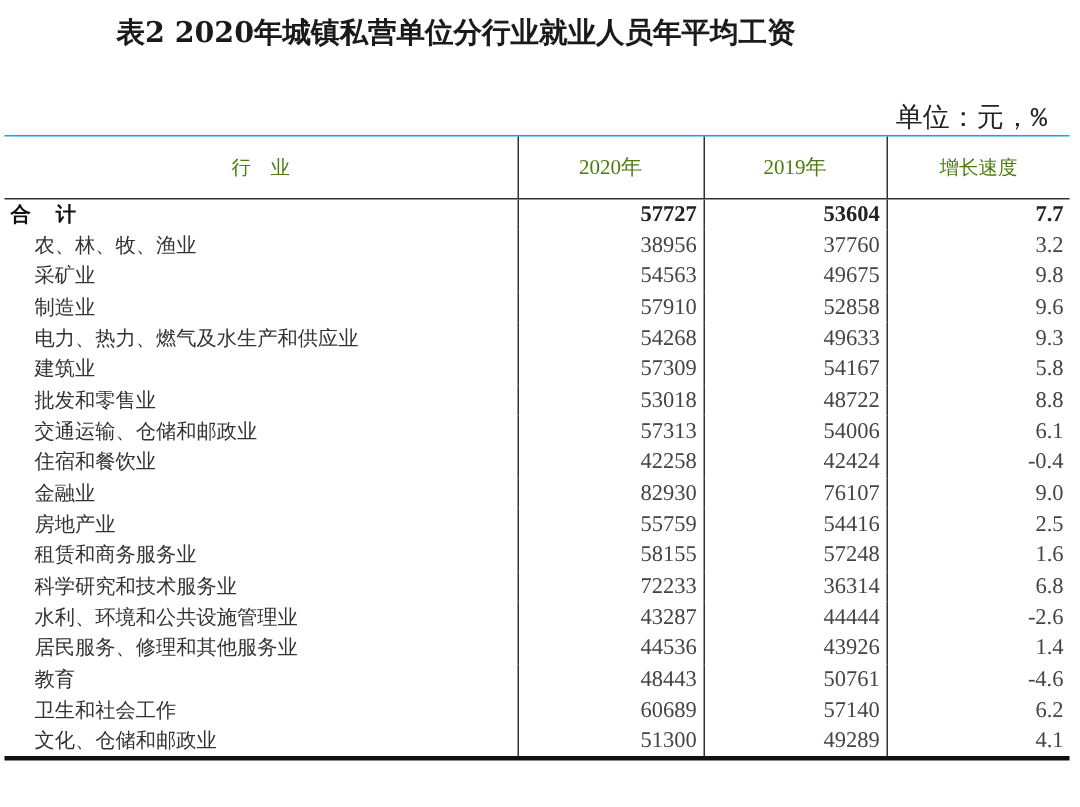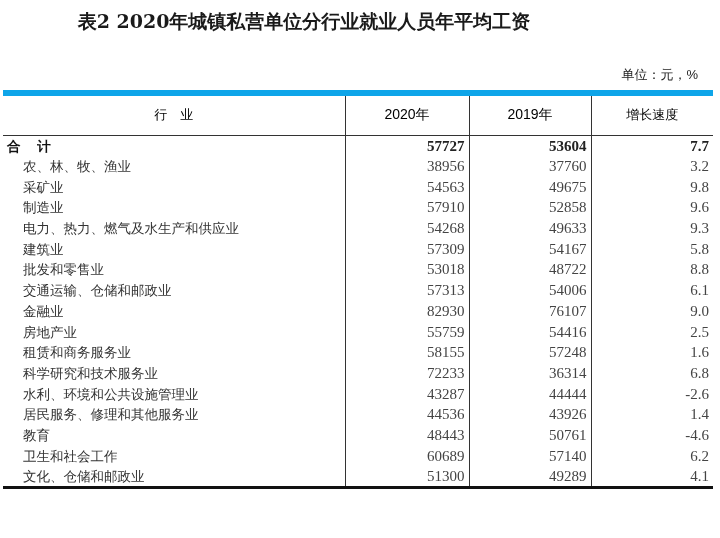--- a/index.html
+++ b/index.html
@@ -24,47 +24,47 @@
     font-family: "DejaVu Serif", "Liberation Serif", serif;
     font-size: 19px;
     font-weight: bold;
     color: #1a1a1a;
     letter-spacing: 0px;
   }
   .unit {
     position: absolute;
     right: 22px;
     top: 66px;
-    font-family: Liberation Sans, sans-serif;
-    font-size: 13px;
+    font-family: Liberation Mono, monospace;
+    font-size: 18px;
     color: #222;
   }
   .tbl {
     position: absolute;
     left: 3px;
     top: 90px;
     width: 710px;
     border-collapse: collapse;
     table-layout: fixed;
   }
   .tbl thead tr {
     height: 42px;
   }
   .tbl thead th {
-    border-top: 6px solid #0ea5e9;
+    border-top: 1px solid #0ea5e9;
     border-bottom: 1.5px solid #333;
     font-weight: normal;
     font-size: 13px;
-    color: #000000;
+    color: #4d7c0f;
     font-family: "DejaVu Sans", "Liberation Sans", sans-serif;
     text-align: center;
     padding: 0;
   }
   .tbl thead th.num {
-    font-family: Liberation Sans, sans-serif;
+    font-family: Liberation Serif, serif;
     font-size: 14px;
     margin-left: 48px;
   }
   .tbl th + th, .tbl td + td {
     border-left: 1.5px solid #333;
   }
   .tbl tbody tr {
     height: 20.7px;
   }
   .tbl tbody td {
@@ -165,20 +165,26 @@
         <td class="val">48722</td>
         <td class="val">8.8</td>
       </tr>
       <tr>
         <td class="name">交通运输、仓储和邮政业</td>
         <td class="val">57313</td>
         <td class="val">54006</td>
         <td class="val">6.1</td>
       </tr>
       <tr>
+        <td class="name">住宿和餐饮业</td>
+        <td class="val">42258</td>
+        <td class="val">42424</td>
+        <td class="val">-0.4</td>
+      </tr>
+      <tr>
         <td class="name">金融业</td>
         <td class="val">82930</td>
         <td class="val">76107</td>
         <td class="val">9.0</td>
       </tr>
       <tr>
         <td class="name">房地产业</td>
         <td class="val">55759</td>
         <td class="val">54416</td>
         <td class="val">2.5</td>

